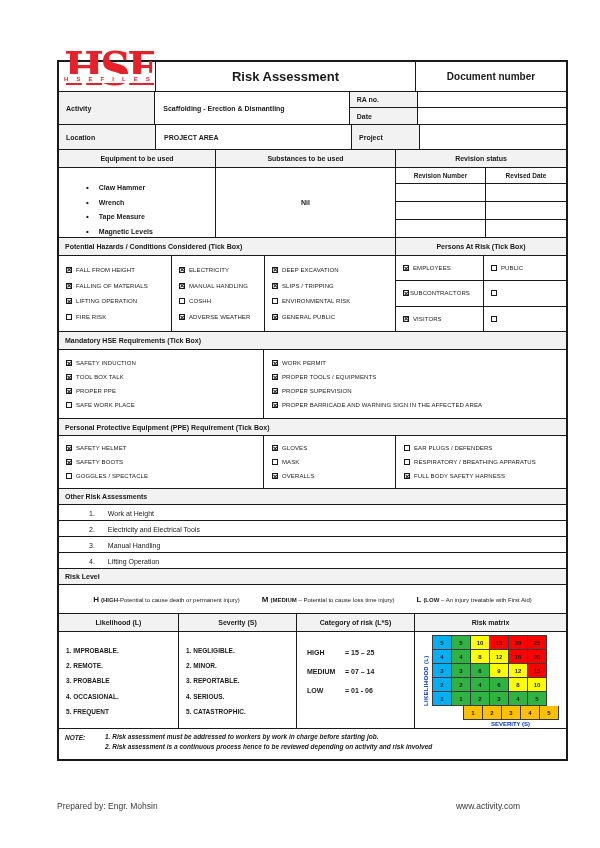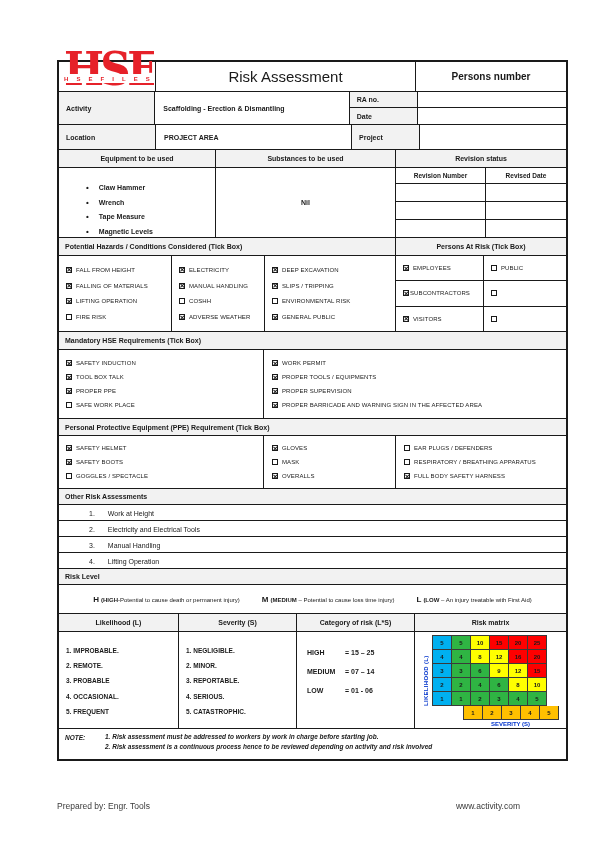--- a/index.html
+++ b/index.html
@@ -16,21 +16,21 @@
   .sec-h{font-weight:bold;font-size:7px;padding:5px 6px 4px 6px;}
   .ctr{text-align:center;}
   
   .logo-cell{width:97px;overflow:visible;}
   .logo{position:absolute;left:5px;top:-14px;width:90px;height:44px;overflow:hidden;}
   .logo-big{font-family:"DejaVu Serif",serif;font-weight:bold;font-size:47px;line-height:41px;
             color:var(--brand-red,#e62129);letter-spacing:-4px;transform:scaleX(.9);transform-origin:left top;}
   .logo-band{position:absolute;left:0;top:26px;width:100%;height:9px;background:#fff;
              color:var(--brand-red,#e62129);font-size:6px;font-weight:bold;letter-spacing:3.2px;
              display:flex;align-items:center;white-space:nowrap;}
-  .title-cell{flex:1;display:flex;align-items:center;justify-content:center;font-weight:normal;font-size:15px;text-align:right;}
+  .title-cell{flex:1;display:flex;align-items:center;justify-content:center;font-weight:bold;font-size:13px;text-align:right;}
   .doc-cell{width:150px;display:flex;align-items:center;justify-content:center;font-weight:bold;font-size:10px;}
   .lblc{font-weight:bold;font-size:7px;padding:0 0 0 7px;display:flex;align-items:center;}
   .valc{font-weight:bold;font-size:7px;padding:0 0 0 8px;display:flex;align-items:center;}
   
   .cbi{display:flex;align-items:center;gap:4px;}
   .cb{width:6px;height:6px;border:1px solid #1a1a1a;position:relative;flex:0 0 auto;background:#fff;}
   .cb.on::after{content:"\2715";position:absolute;left:-0.5px;top:-1.5px;font-size:6.5px;font-weight:bold;color:#1a1a1a;}
   .cbl{font-size:6px;letter-spacing:0.1px;}
   
   .eq-list{padding:13px 0 0 27px;font-size:7px;font-weight:bold;line-height:14.5px;}
@@ -72,21 +72,21 @@
 <div class="sheet">
 
   <div class="row" style="height:30px">
     <div class="cell logo-cell">
       <div class="logo">
         <div class="logo-big">HSE</div>
         <div class="logo-band">H S E   F I L E S</div>
       </div>
     </div>
     <div class="cell title-cell">Risk Assessment</div>
-    <div class="cell endc doc-cell">Persons number</div>
+    <div class="cell endc doc-cell">Document number</div>
   </div>
 
   <div class="row" style="height:33px">
     <div class="cell lblc gray" style="width:97px">Activity</div>
     <div class="cell valc" style="width:196px">Scaffolding - Erection &amp; Dismantling</div>
     <div class="cell endc" style="width:218px;display:flex;flex-direction:column;border-right:none;">
       <div style="display:flex;height:16.5px;border-bottom:1px solid #1a1a1a;">
         <div class="cell lblc gray" style="width:68px">RA no.</div>
         <div class="cell endc" style="flex:1"></div>
       </div>
@@ -485,15 +485,15 @@
       <div class="note-lbl">NOTE:</div>
       <div class="note-lines">
         <div>1. Risk assessment must be addressed to workers by work in charge before starting job.</div>
         <div>2. Risk assessment is a continuous process hence to be reviewed depending on activity and risk involved</div>
       </div>
     </div>
   </div>
 </div>
 
 <div class="footer">
-  <span>Prepared by: Engr. Tools</span>
+  <span>Prepared by: Engr. Mohsin</span>
   <span class="fr">www.activity.com</span>
 </div>
 
 </body></html>

